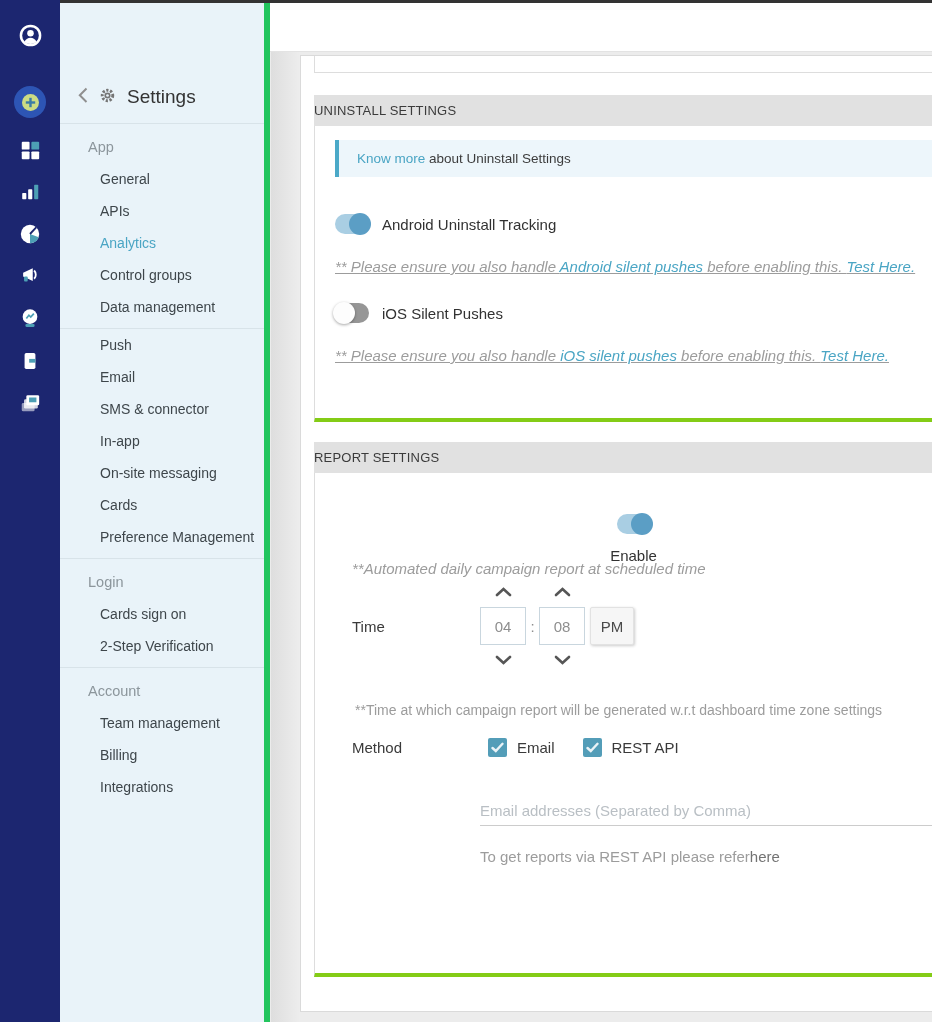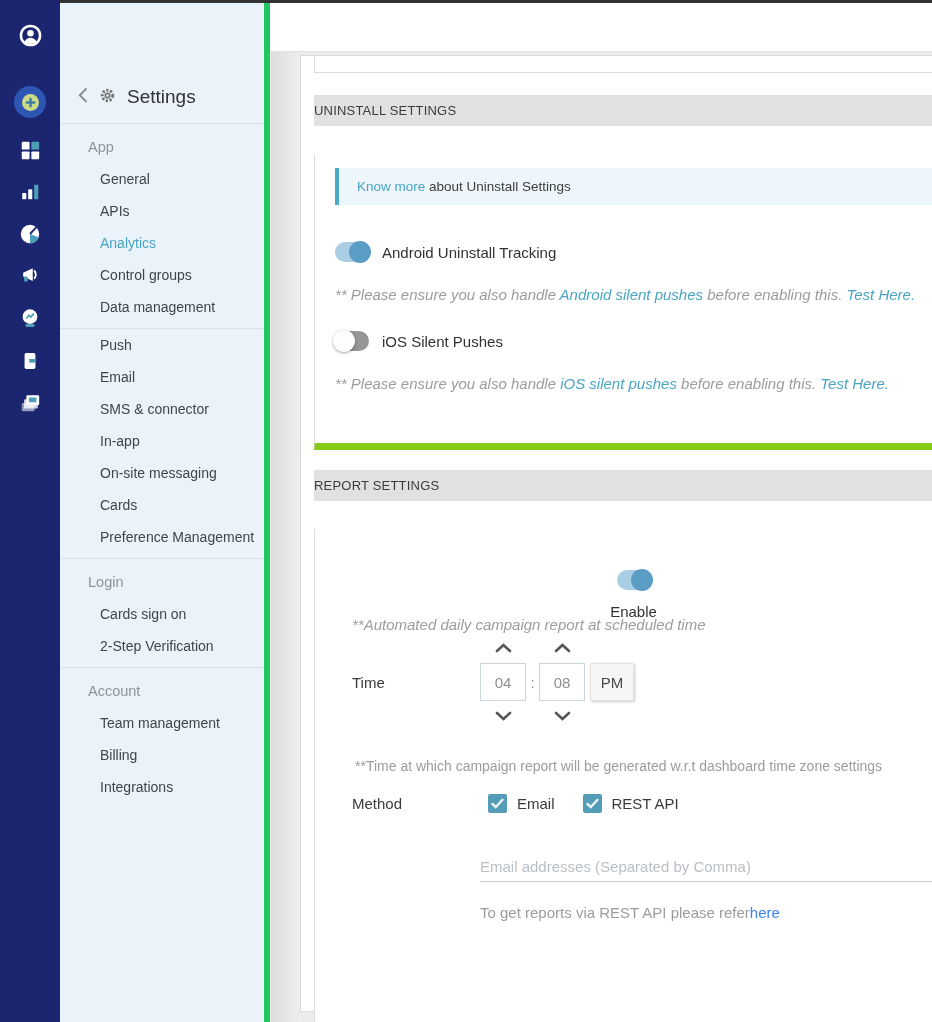--- a/index.html
+++ b/index.html
@@ -38,21 +38,21 @@
 
   
   .panel { position:absolute; left:300px; top:55px; width:633px; height:957px;
     background:#fff; border:1px solid #dadada; }
   .stub { margin-left:13px; height:17px; border-left:1px solid #ddd; border-bottom:1px solid #ddd; }
   .section { margin-left:13px; }
   .sec1 { margin-top:22px; }
   .sec2 { margin-top:20px; }
   .sec-head { height:31px; line-height:31px; background:#e1e1e1; color:#3b3b3b;
     font-size:13px; letter-spacing:.2px; }
-  .sec-body { background:#fff; border-left:1px solid #ddd; border-bottom:7px solid #84cc16; overflow:hidden;margin-top:28px; }
+  .sec-body { background:#fff; border-left:1px solid #ddd; border-bottom:4px solid #84cc16; overflow:hidden; }
   .body-uninstall { height:296px; }
   .body-report { height:504px; }
 
   
   .banner { margin:14px 0 0 20px; height:37px; background:#edf6fb; border-left:4px solid #4ba9c8;
     display:flex; align-items:center; padding-left:18px; font-size:13.5px; color:#3c3c3c; }
   .link-teal { color:#4aa5c4; text-decoration:none; cursor:pointer; }
 
   
   .toggle-row { margin-left:20px; display:flex; align-items:center; gap:13px; height:24px; }
@@ -60,21 +60,21 @@
   .mt-ios { margin-top:26px; }
   .mt-en  { margin-top:41px;flex-direction:column; }
   .tog-label { font-size:15px; color:#323232; }
   .toggle { position:relative; width:34px; height:20px; flex:none; cursor:pointer; }
   .track { width:34px; height:20px; border-radius:10px; background:#969696; }
   .knob { position:absolute; top:-1px; left:-2px; width:22px; height:22px; border-radius:50%;
     background:#fdfdfd; box-shadow:0 1px 3px rgba(0,0,0,.35); }
   .toggle.on .track { background:#a9cee3; }
   .toggle.on .knob { left:auto; right:-2px; background:#5b9ec5; box-shadow:none; }
 
-  .note { margin:22px 0 0 20px; font-style:italic; color:#9c9c9c; font-size:15px; white-space:nowrap; }
+  .note { margin:22px 0 0 20px; font-style:italic; color:#9c9c9c; font-size:15px; white-space:nowrap;text-decoration:underline; }
   .note .link-teal { font-style:italic; }
 
   
   .auto-note { margin:22px 0 0 37px; font-style:italic; color:#9c9c9c; font-size:15px; }
   .time-block { margin-left:37px; }
   .chev-row { position:relative; margin-left:128px; height:16px; width:220px; }
   .chev-up { margin-top:8px; }
   .chev-dn { margin-top:8px; }
   .chev { position:absolute; top:0; width:18px; height:12px; cursor:pointer; background:none; border:none; }
   .chev.c1 { left:14px; } .chev.c2 { left:73px; }
@@ -95,21 +95,21 @@
   .cb .check { display:none; }
   .cb.checked .check { display:block; }
   .cb-label { margin-left:10px; font-size:15px; color:#3a3a3a; }
   .cb2 { margin-left:28px; }
 
   .email-input { display:block; margin:37px 0 0 165px; width:454px; height:30px;
     border:none; border-bottom:1px solid #ccc; background:transparent; outline:none;
     font-size:15px; color:#555; font-family:"Liberation Sans",sans-serif; }
   .email-input::placeholder { color:#b9bfc4; }
   .refer { margin:22px 0 0 165px; font-size:15px; color:#9c9c9c; }
-  .link-blue { color:#3b82f6; text-decoration:none; cursor:pointer;text-align:center; }
+  .link-blue { color:#737373; text-decoration:none; cursor:pointer;text-align:center; }
 </style>
 </head>
 <body>
 
 <div class="topbar"></div>
 
 <nav class="rail">
   <div class="rail-btn" style="top:24px;">
     <span>
       <svg width="23" height="23" viewBox="0 0 24 24">

